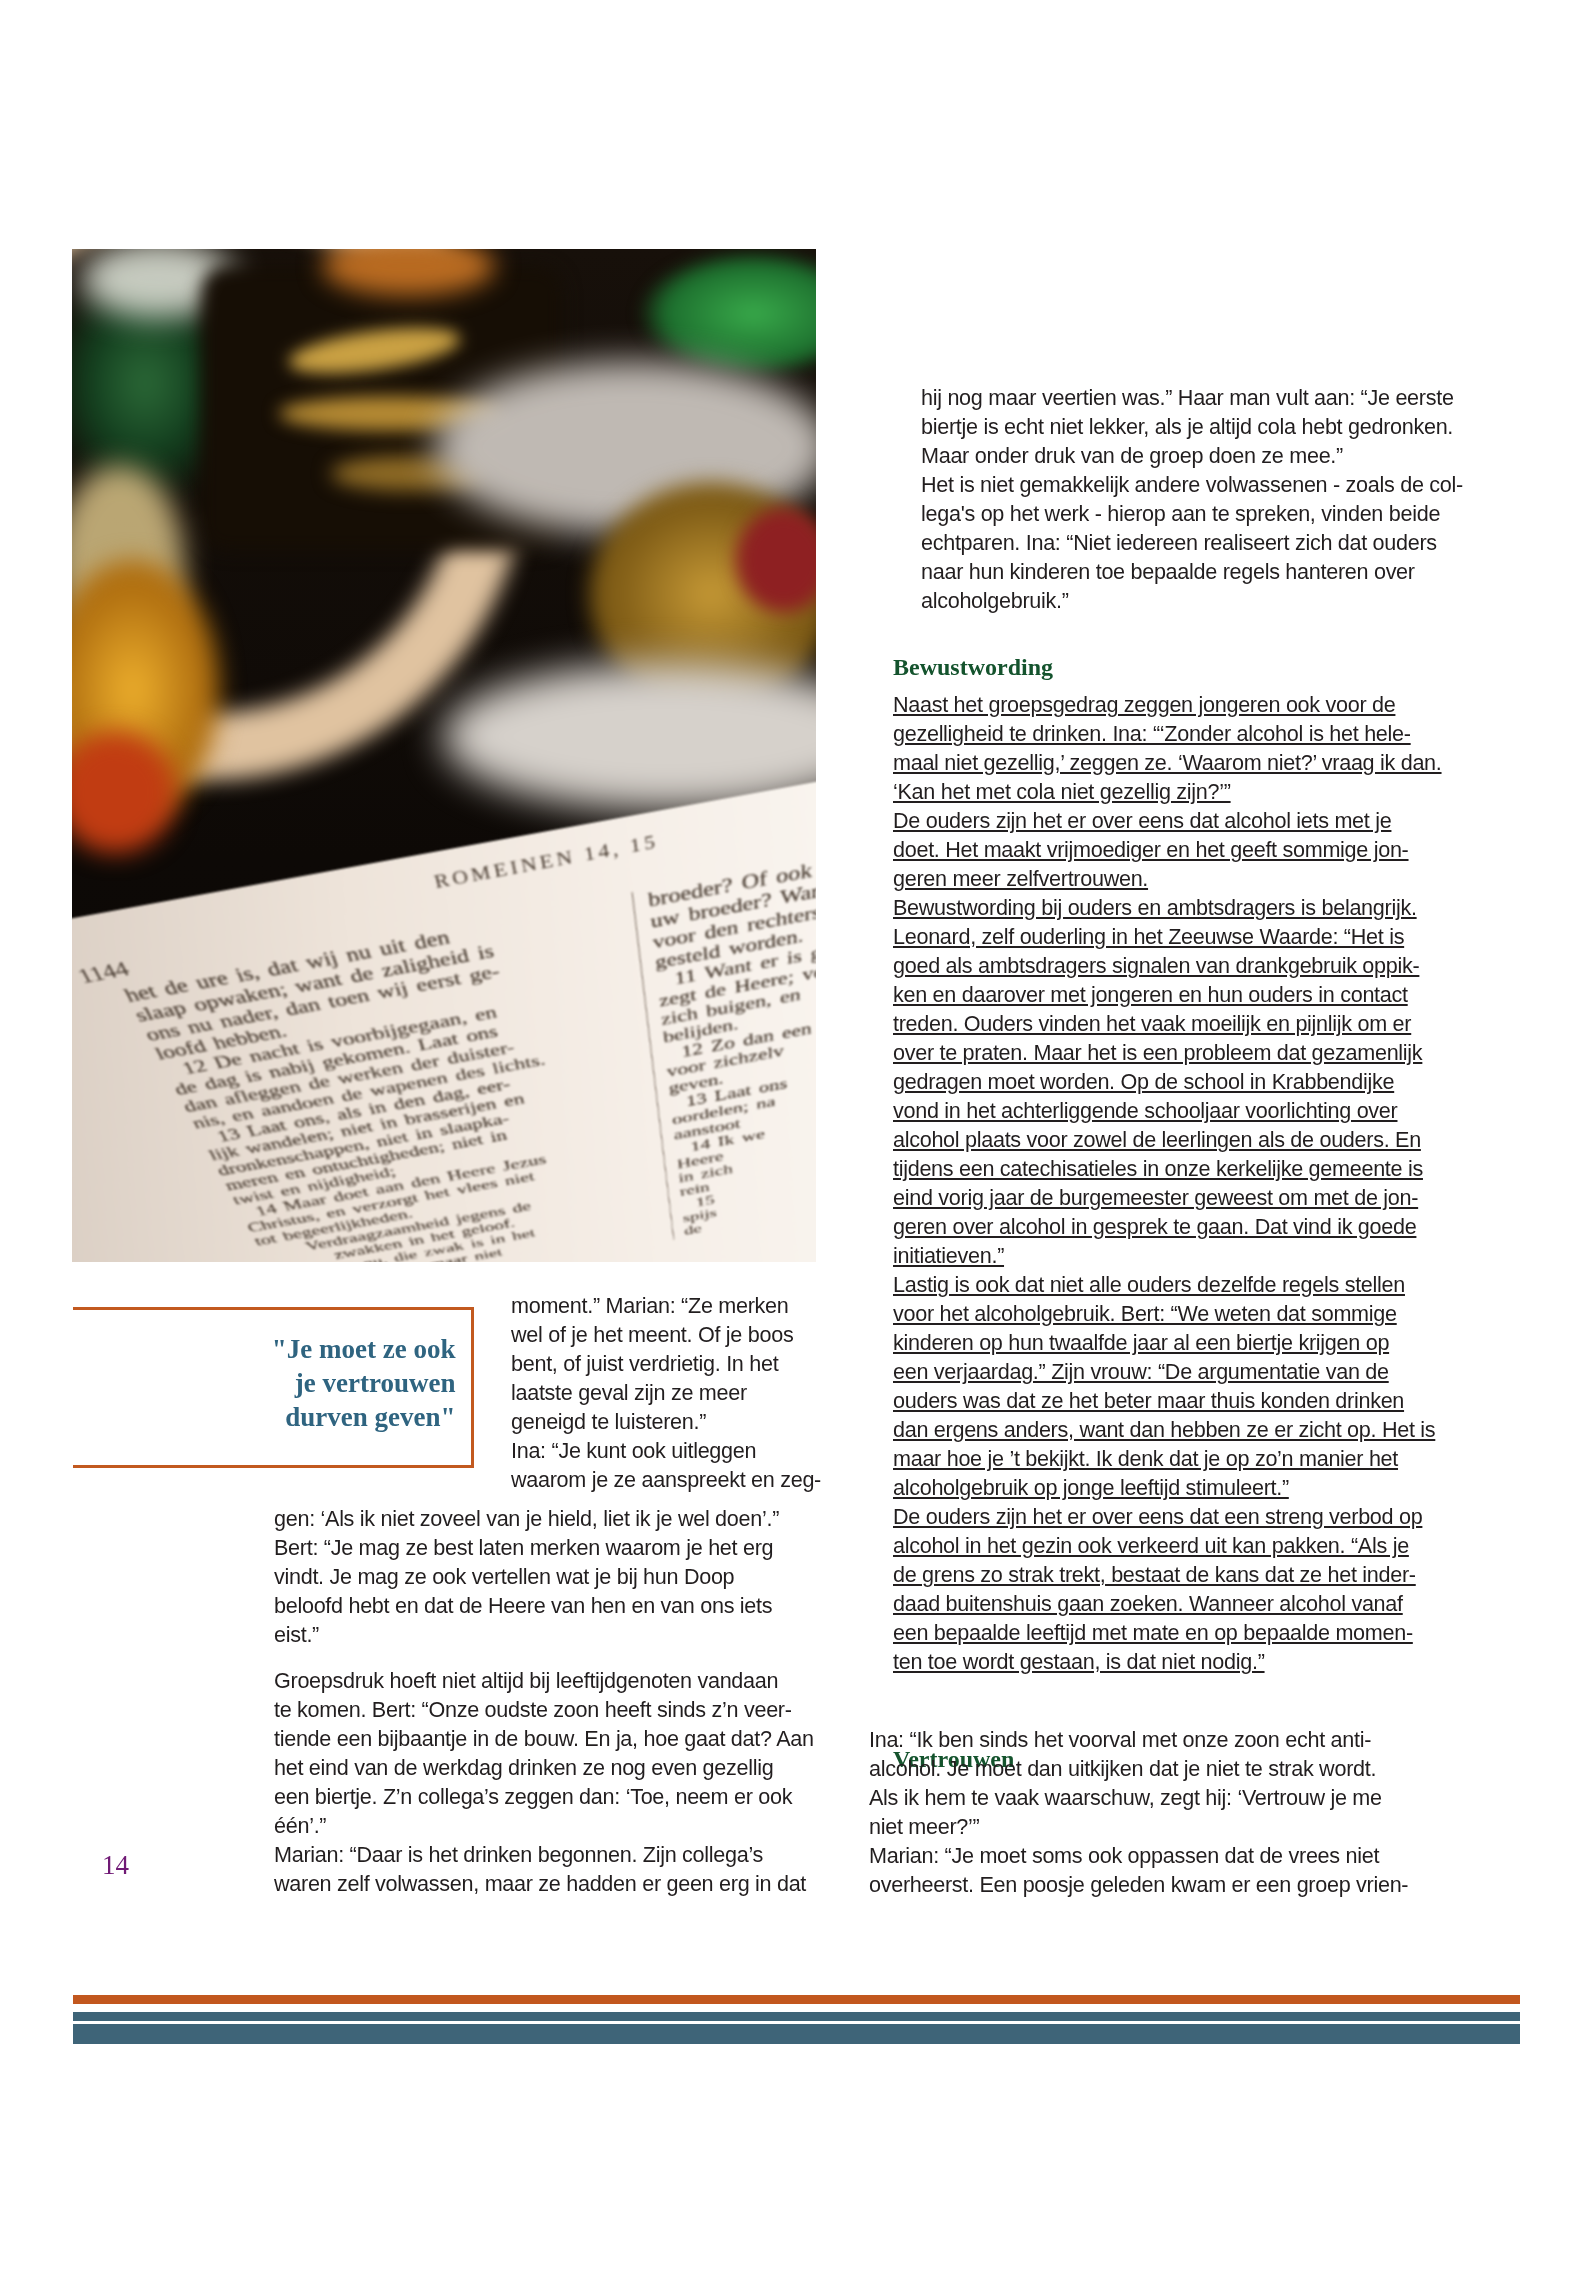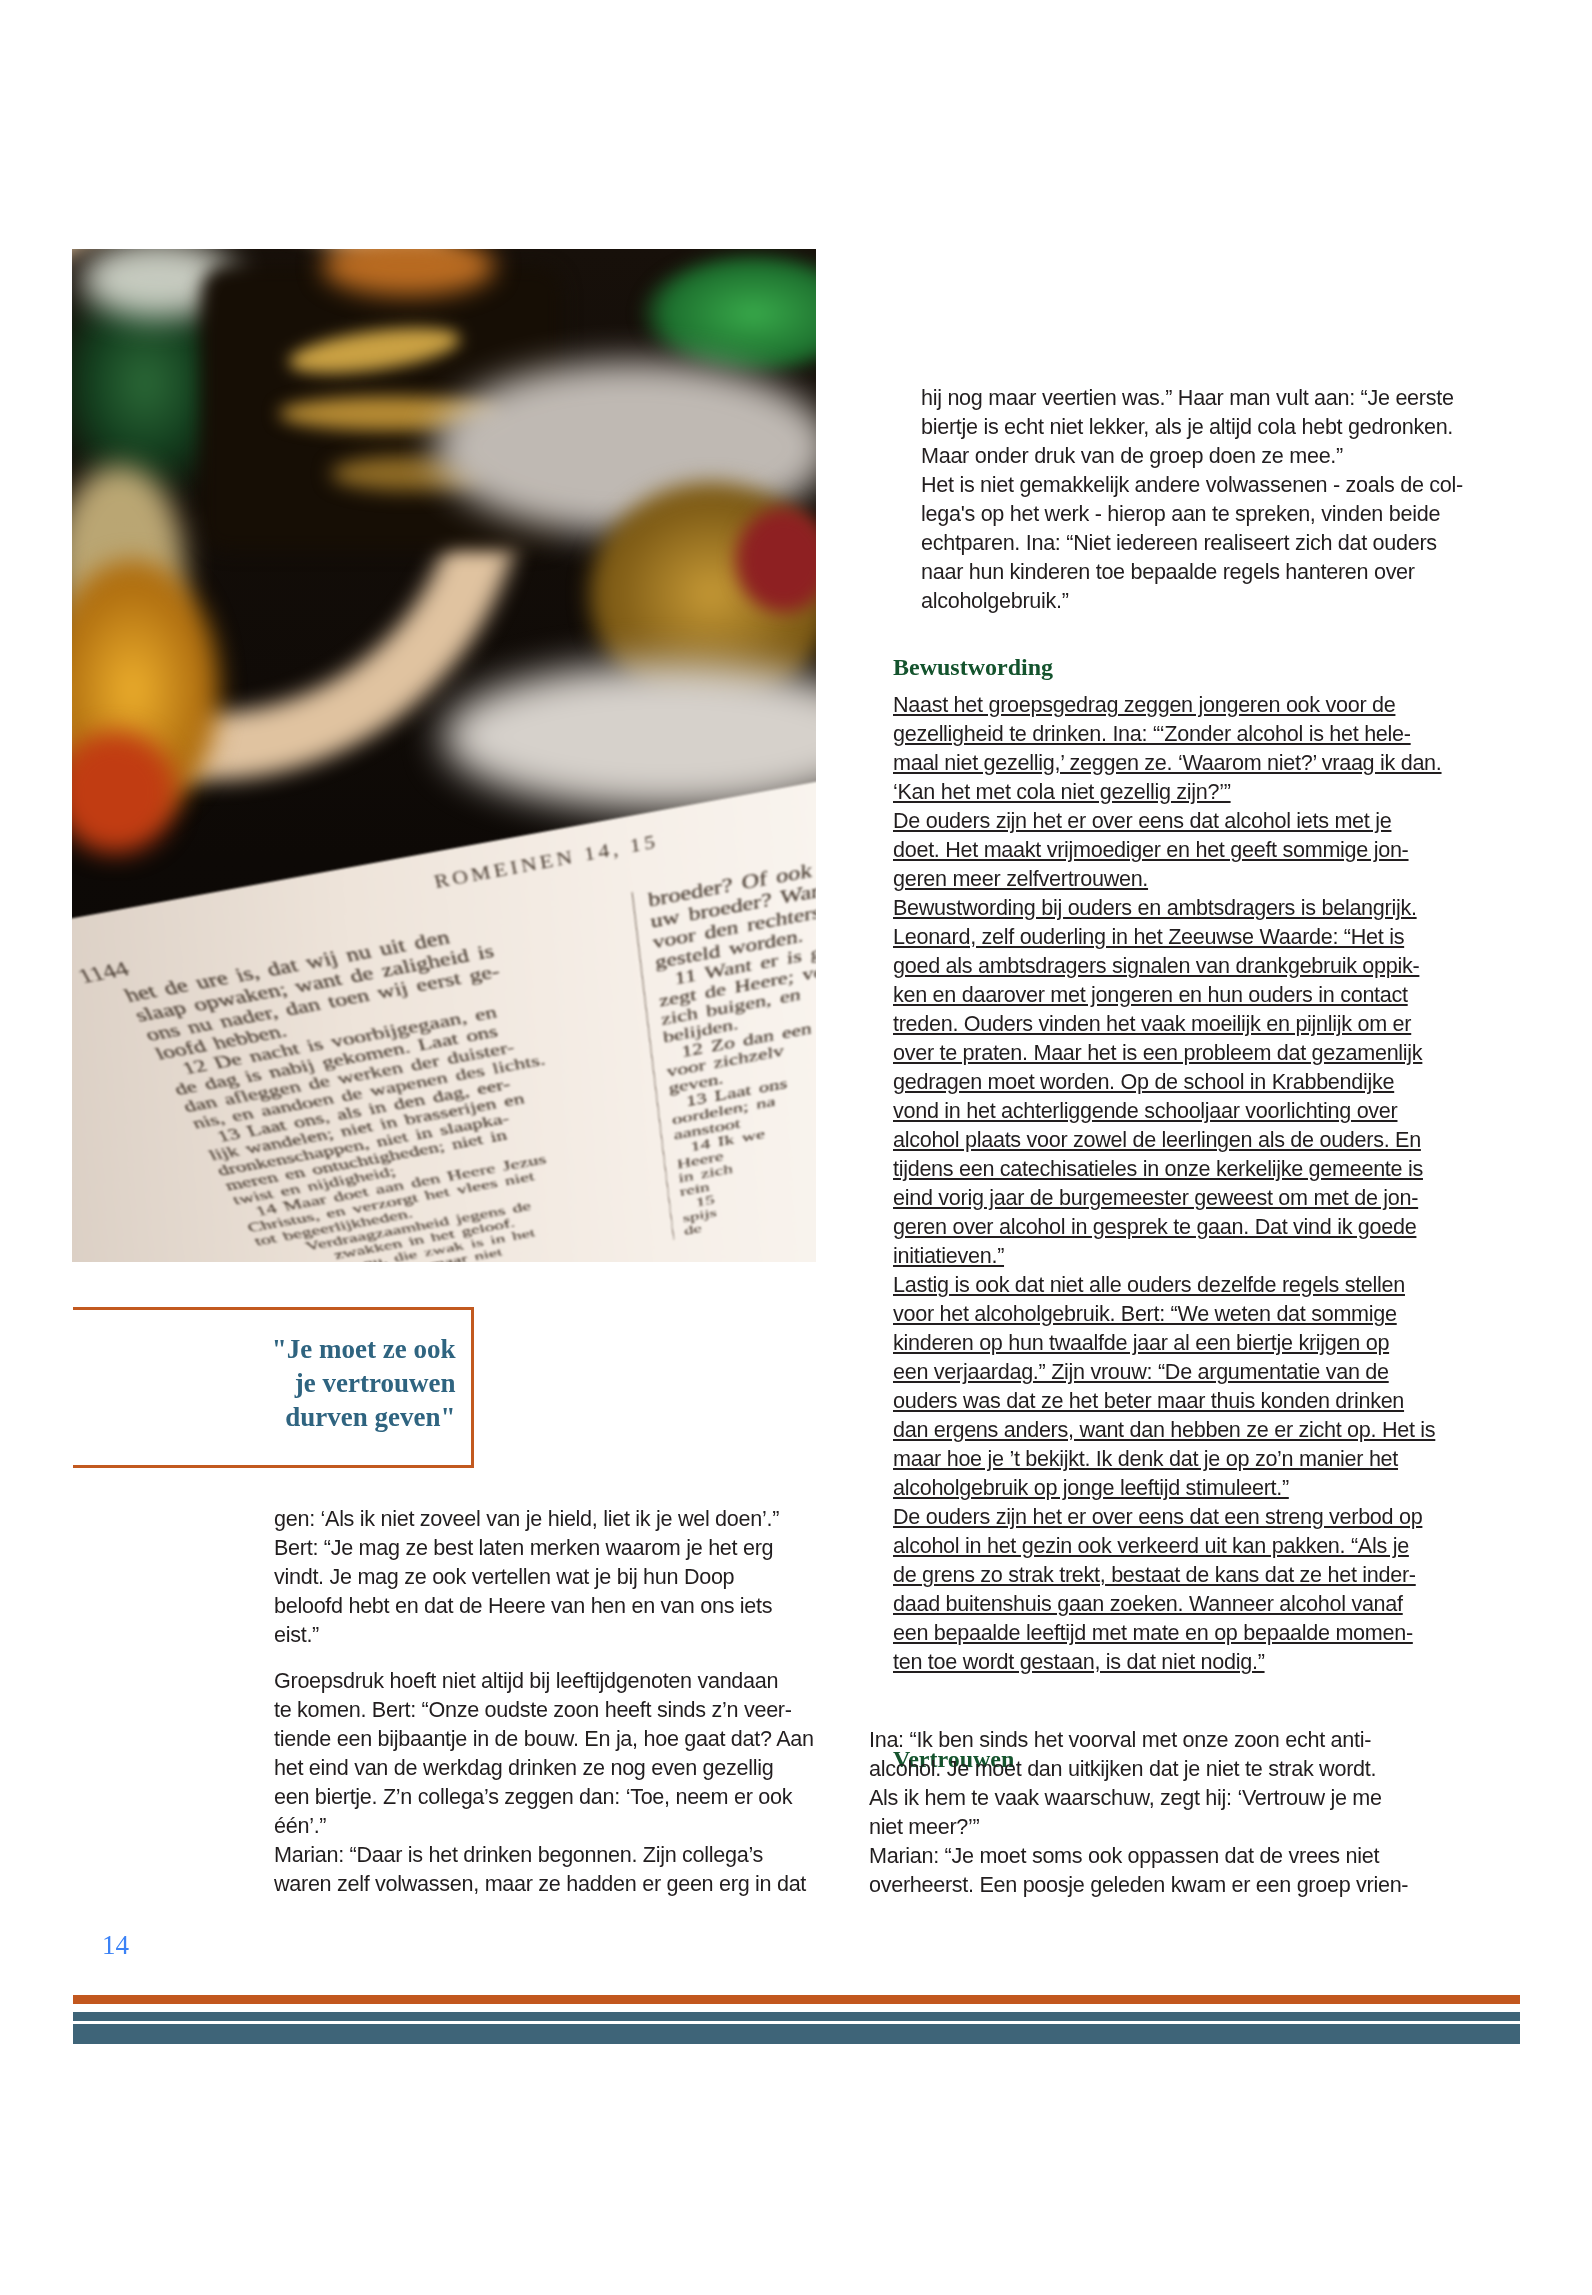--- a/index.html
+++ b/index.html
@@ -4,22 +4,22 @@
 <style>
   html,body{margin:0;padding:0;background:#ffffff;}
   .page{position:relative;width:1592px;height:2295px;background:#ffffff;overflow:hidden;
         font-family:"Liberation Sans", sans-serif;color:#221e1f;}
 
   
   .body-text{position:absolute;font-size:21.6px;line-height:29px;letter-spacing:-0.3px;
              white-space:pre;color:#221e1f;}
   .heading{position:absolute;font-family:"Liberation Serif", serif;font-weight:bold;
            font-size:24px;color:#14532d;}
-  .pagenum{position:absolute;left:102px;top:1930px;font-family:"Liberation Serif", serif;
-           font-size:27px;color:#3b82f6;}
+  .pagenum{position:absolute;left:102px;top:1850px;font-family:"Liberation Serif", serif;
+           font-size:27px;color:#701a75;}
 
   
   .pq-box{position:absolute;left:73px;top:1307px;width:401px;height:161px;box-sizing:border-box;
           border-top:3.5px solid #c2591f;border-right:3.5px solid #c2591f;border-bottom:3.5px solid #c2591f;}
   .pq-text{position:absolute;right:15.5px;top:22.4px;text-align:right;white-space:pre;
            font-family:"Liberation Serif", serif;font-weight:bold;font-size:27px;line-height:34px;
            color:#2f6480;}
 
   
   .bar{position:absolute;left:73px;width:1447px;}
@@ -143,20 +143,27 @@
       </div>
     </div>
   </div>
 
   <div class="pq-box">
     <div class="pq-text">"Je moet ze ook
 je vertrouwen
 durven geven"</div>
   </div>
 
+  <div class="body-text" style="left:511px;top:1291px;width:371px;">moment.” Marian: “Ze merken
+wel of je het meent. Of je boos
+bent, of juist verdrietig. In het
+laatste geval zijn ze meer
+geneigd te luisteren.”
+Ina: “Je kunt ook uitleggen
+waarom je ze aanspreekt en zeg-</div>
   <div class="body-text" style="left:274px;top:1504px;width:613px;">gen: ‘Als ik niet zoveel van je hield, liet ik je wel doen’.”
 Bert: “Je mag ze best laten merken waarom je het erg
 vindt. Je mag ze ook vertellen wat je bij hun Doop
 beloofd hebt en dat de Heere van hen en van ons iets
 eist.”</div>
   <div class="body-text" style="left:274px;top:1666px;width:613px;">Groepsdruk hoeft niet altijd bij leeftijdgenoten vandaan
 te komen. Bert: “Onze oudste zoon heeft sinds z’n veer-
 tiende een bijbaantje in de bouw. En ja, hoe gaat dat? Aan
 het eind van de werkdag drinken ze nog even gezellig
 een biertje. Z’n collega’s zeggen dan: ‘Toe, neem er ook

